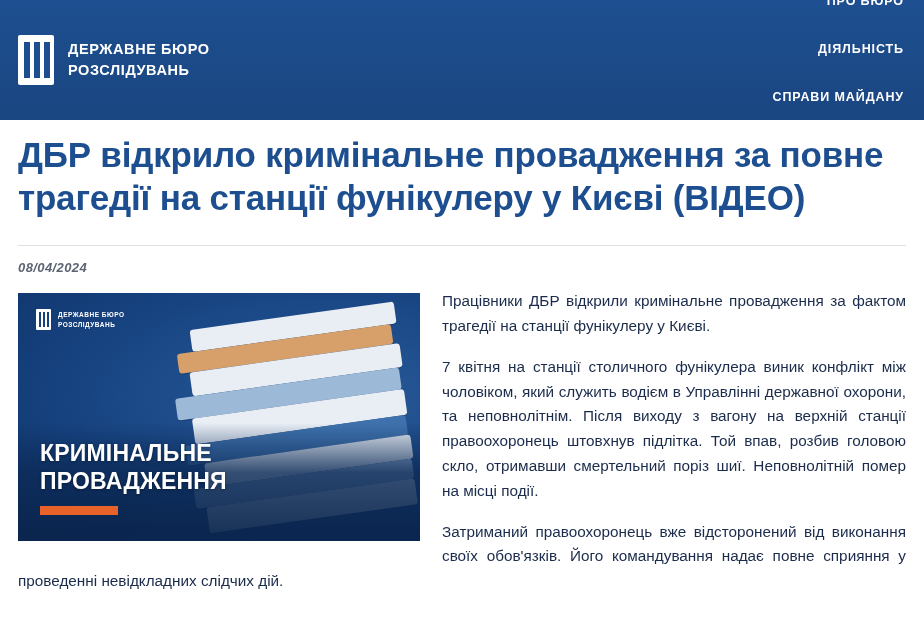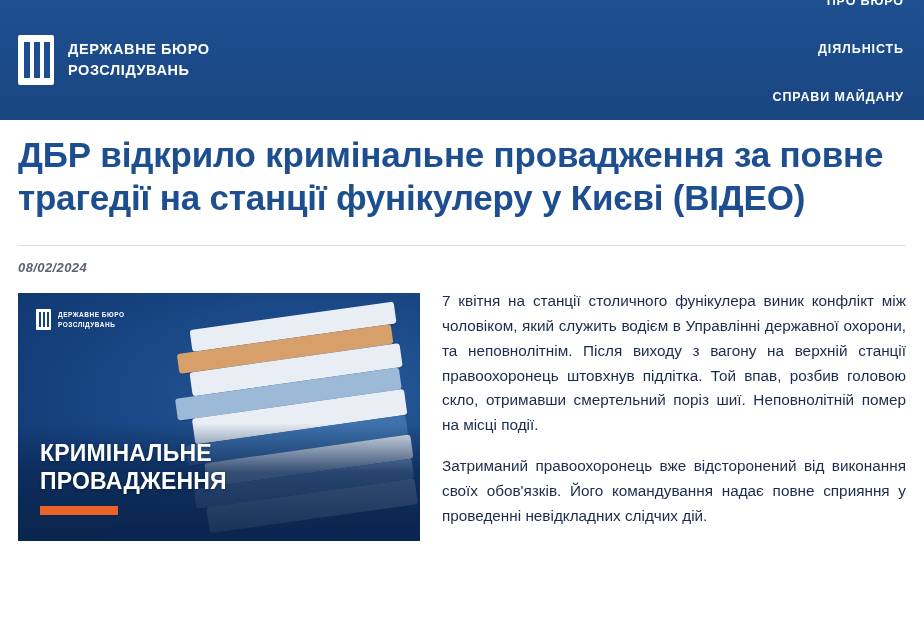--- a/index.html
+++ b/index.html
@@ -248,21 +248,21 @@
       <a class="nav-item">ПРО БЮРО</a>
       <a class="nav-item">ДІЯЛЬНІСТЬ</a>
       <a class="nav-item">СПРАВИ МАЙДАНУ</a>
       <a class="nav-item">КОМАНДА</a>
     </div>
   </div>
 
   <div class="article">
     <h1 class="article-title">ДБР відкрило кримінальне провадження за повне трагедії на станції фунікулеру у Києві (ВІДЕО)</h1>
     <hr class="title-rule">
-    <div class="article-date">08/02/2024</div>
+    <div class="article-date">08/04/2024</div>
 
     <div class="content">
 
       <div class="article-figure">
         <div class="fig-bg"></div>
         <div class="papers">
           <div class="paper" style="top:4px;left:24px;width:206px;height:22px;"></div>
           <div class="paper tan" style="top:26px;left:8px;width:216px;height:20px;"></div>
           <div class="paper" style="top:46px;left:18px;width:212px;height:24px;"></div>
           <div class="paper blue" style="top:70px;left:0px;width:226px;height:22px;"></div>
@@ -277,20 +277,21 @@
           <div class="fig-logo-mark"></div>
           <div class="fig-logo-text">ДЕРЖАВНЕ БЮРО
 РОЗСЛІДУВАНЬ</div>
         </div>
         <div class="fig-caption">КРИМІНАЛЬНЕ
 ПРОВАДЖЕННЯ</div>
         <div class="fig-accent"></div>
       </div>
 
       <div class="body-text">
+        <p>Працівники ДБР відкрили кримінальне провадження за фактом трагедії на станції фунікулеру у Києві.</p>
         <p>7 квітня на станції столичного фунікулера виник конфлікт між чоловіком, який служить водієм в Управлінні державної охорони, та неповнолітнім. Після виходу з вагону на верхній станції правоохоронець штовхнув підлітка. Той впав, розбив головою скло, отримавши смертельний поріз шиї. Неповнолітній помер на місці події.</p>
         <p>Затриманий правоохоронець вже відсторонений від виконання своїх обов'язків. Його командування надає повне сприяння у проведенні невідкладних слідчих дій.</p>
       </div>
 
     </div>
   </div>
 
 </div>
 
 </body></html>

